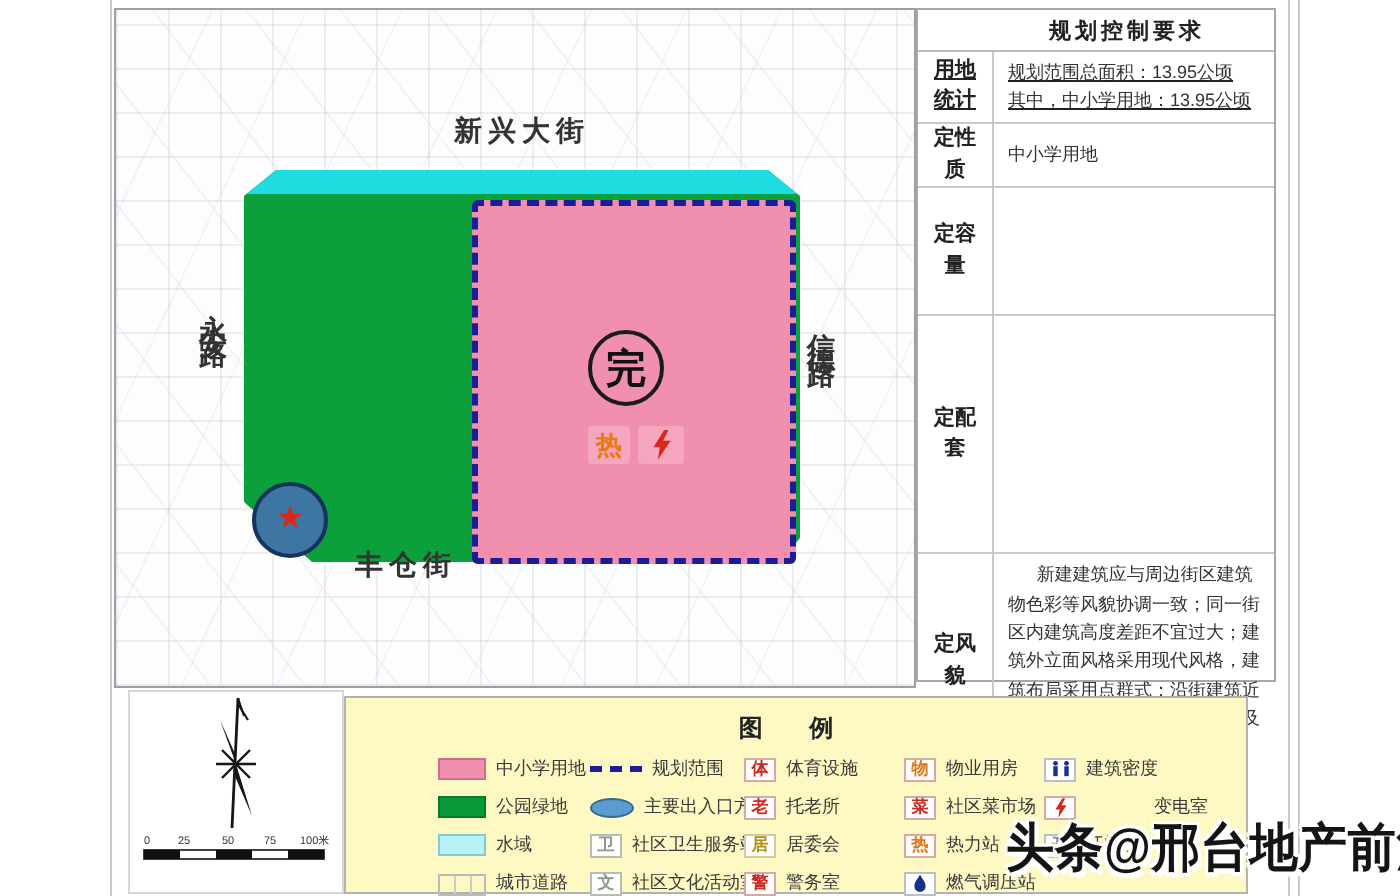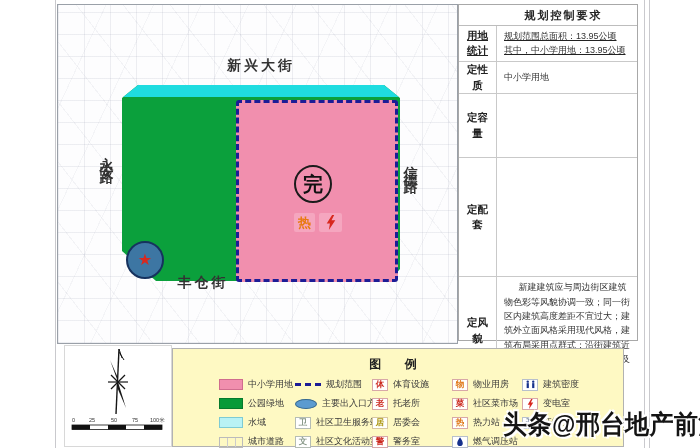--- a/index.html
+++ b/index.html
@@ -291,21 +291,21 @@
         <g fill="#16318c">
           <circle cx="3" cy="1.4" r="1.3"></circle>
             <rect x="1.8" y="3" width="2.4" height="5.4"></rect>
           <circle cx="9" cy="1.4" r="1.3"></circle>
             <rect x="7.8" y="3" width="2.4" height="5.4"></rect>
         </g>
       </svg>
     </div>
     <span class="lg-label">建筑密度</span>
   </div>
-  <div class="lg-item" style="left:349px;top:48px;">
+  <div class="lg-item" style="left:349px;top:48px;gap:34px;">
     <div class="glyph-box bx-red">
       <svg width="7" height="10" viewBox="0 0 10 14">
           <polygon points="6,0 1,8 4,8 3,14 9,5 5.5,5 8,0" fill="#d8281e"></polygon>
         </svg>
     </div>
     <span class="lg-label">变电室</span>
   </div>
   <div class="lg-item" style="left:349px;top:67px;">
     <div class="glyph-box bx-blue">开</div>
     <span class="lg-label">开闭所</span>

